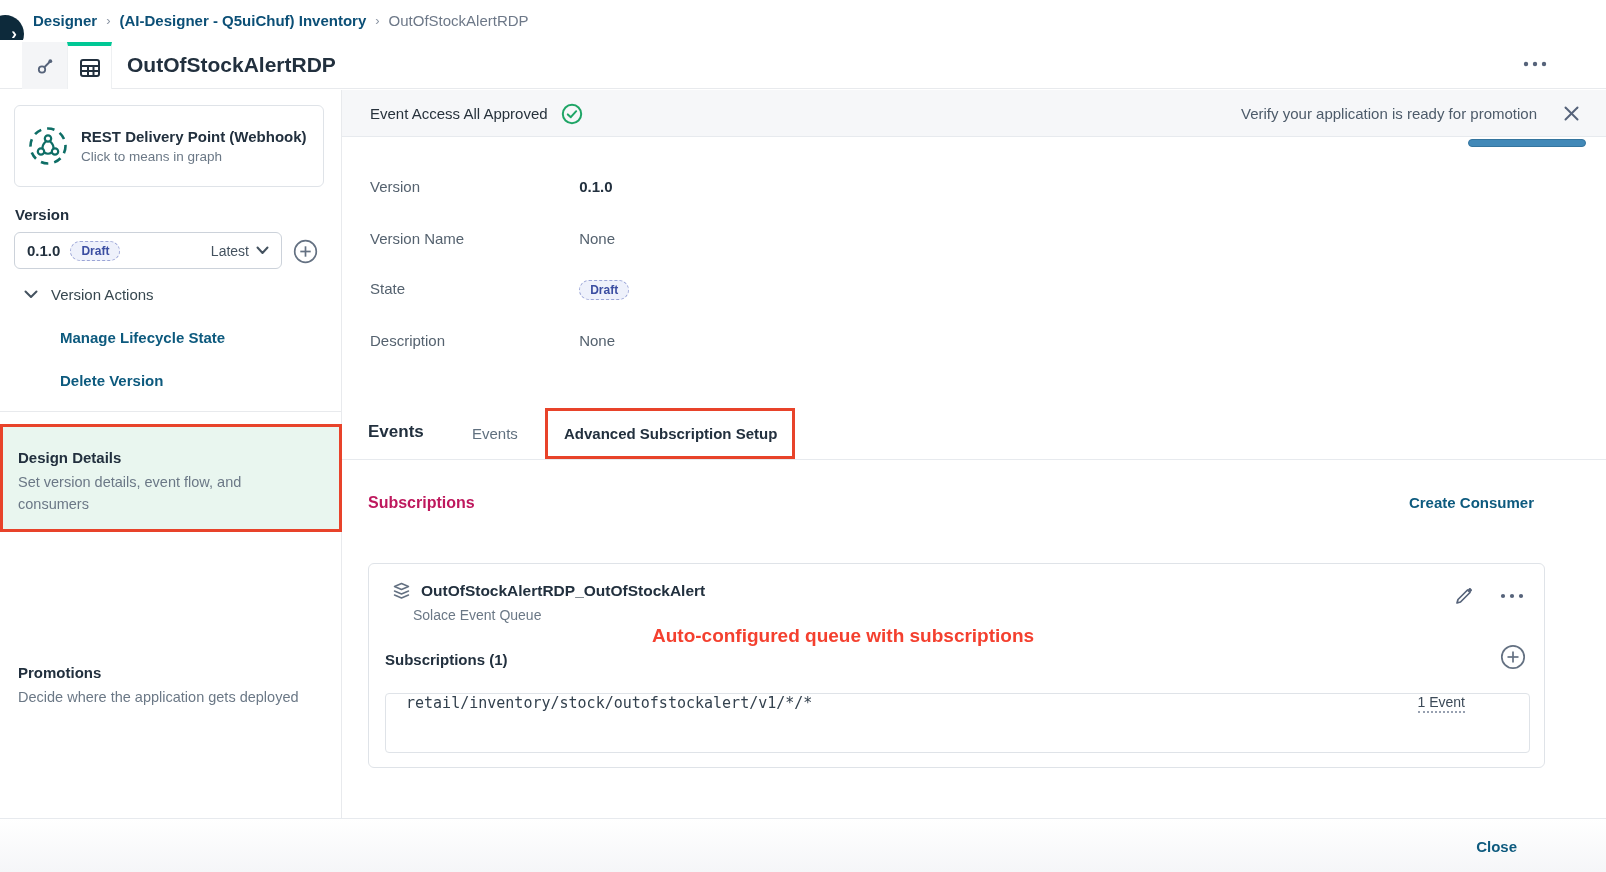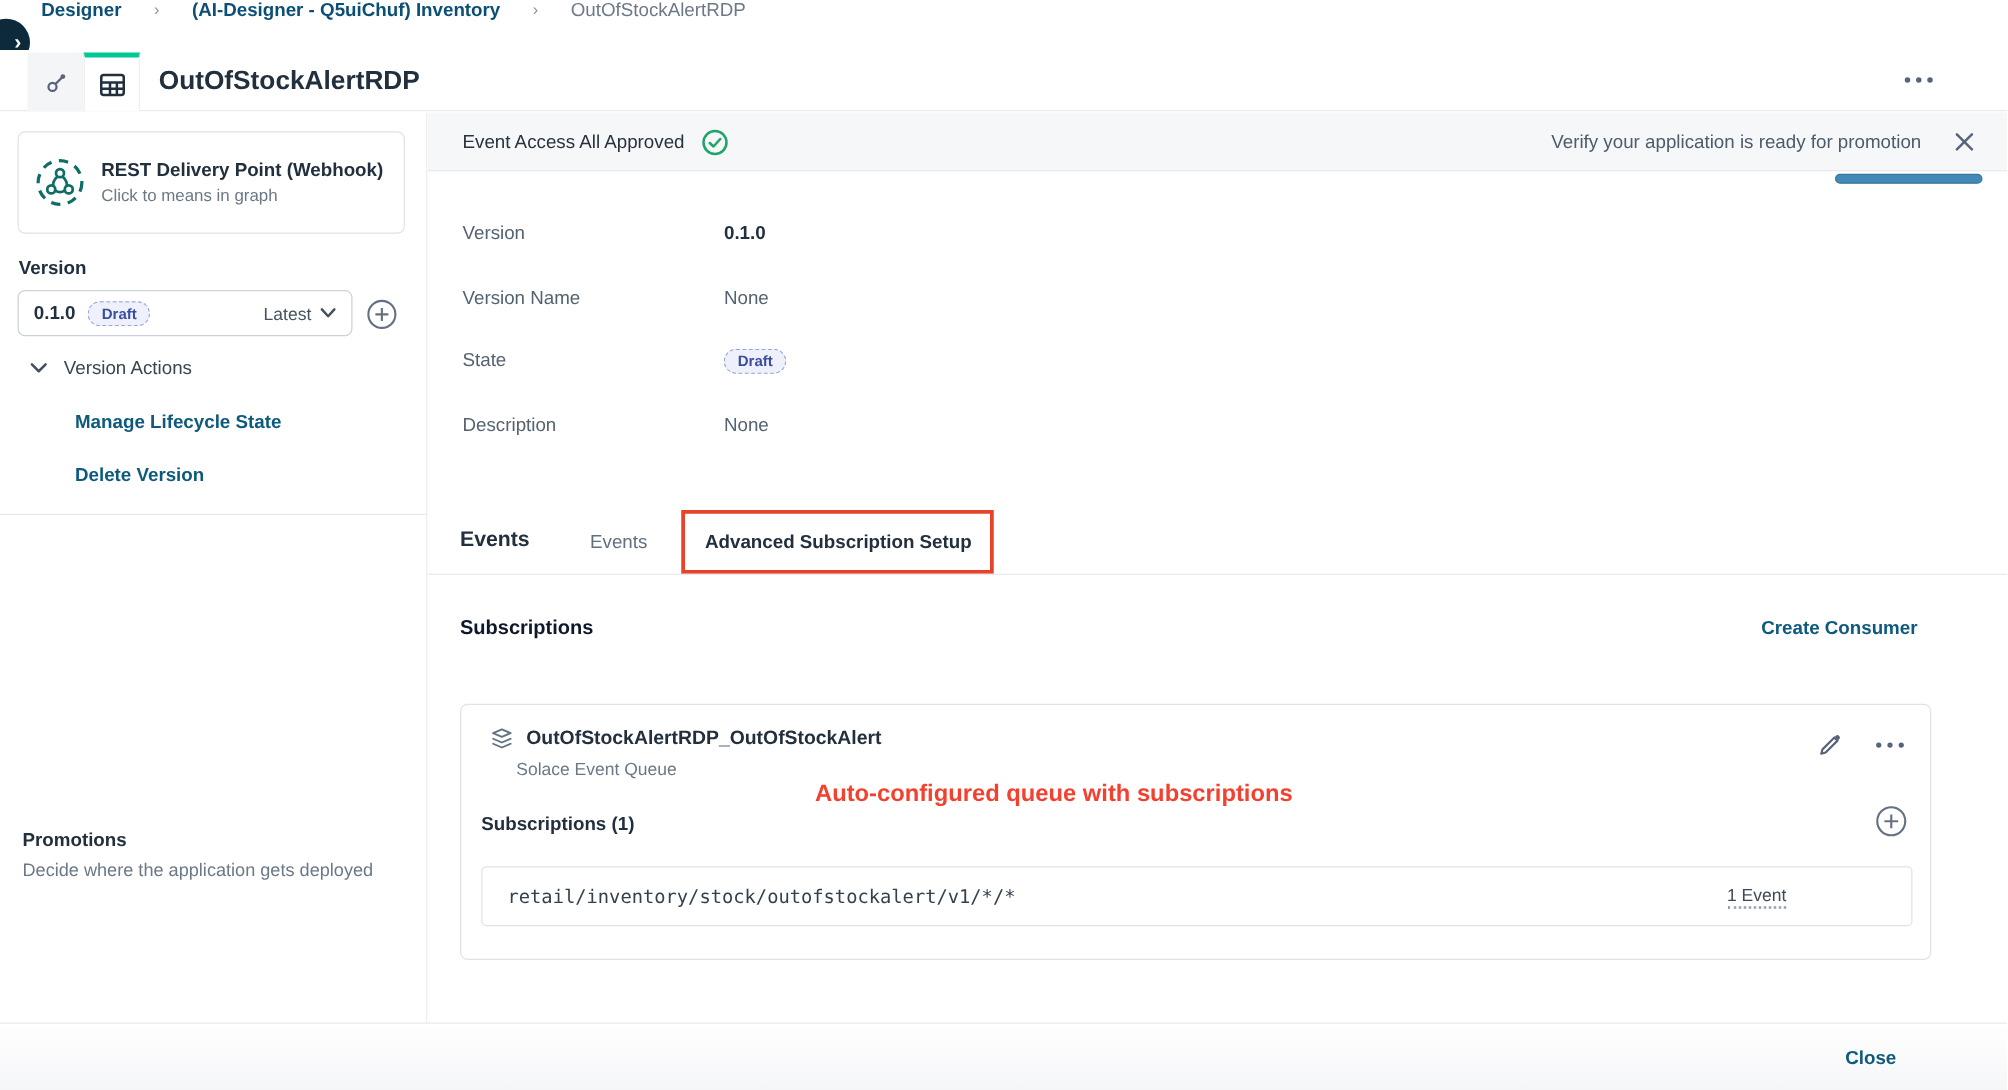--- a/index.html
+++ b/index.html
@@ -5,22 +5,22 @@
   * { margin:0; padding:0; box-sizing:border-box; }
   html,body { background:#fff; }
   body { font-family:"Liberation Sans", sans-serif; color:#22303e; }
   .app { position:relative; width:1606px; height:872px; overflow:hidden; background:#fff; }
 
   
   .breadcrumb-bar { position:absolute; left:0; top:0; width:100%; height:40px; background:#fff; }
   .nav-toggle { position:absolute; left:-14px; top:15px; width:38px; height:38px; border-radius:50%;
                 background:#0d2a3b; color:#fff; display:flex; align-items:center; justify-content:flex-end;
                 padding-right:7px; font-size:17px; font-weight:bold; cursor:pointer; }
-  .breadcrumb { position:absolute; left:33px; top:0; height:40px; display:flex; align-items:flex-start;
-                gap:26px; font-size:15px; }
+  .breadcrumb { position:absolute; left:33px; top:0; height:40px; display:flex; align-items:center;
+                gap:9px; font-size:15px; }
   .crumb-link { color:#0b4f76; font-weight:bold; cursor:pointer; }
   .crumb-sep { color:#8a94a3; font-size:13px; }
   .crumb-current { color:#6d7888; }
 
   .title-bar { position:absolute; left:0; top:40px; width:100%; height:49px; background:#fff;
                border-bottom:1px solid #e8eaed; }
   .view-tabs { position:absolute; left:22px; top:2px; display:flex; }
   .view-tab { width:45px; height:47px; display:flex; align-items:center; justify-content:center; cursor:pointer; }
   .view-tab.inactive { background:#f4f5f7; }
   .view-tab.active { background:#fff; border-top:4px solid #00c895; border-left:1px solid #eef0f2; border-right:1px solid #eef0f2; }
@@ -75,38 +75,38 @@
   .detail-value { color:#55626f; }
   .detail-value.strong { color:#22303e; font-weight:bold; }
 
   .events-heading { position:absolute; left:26px; top:332px; font-size:17px; font-weight:bold; color:#22303e; }
   .tab-events { position:absolute; left:130px; top:335px; font-size:15px; color:#60707f; cursor:pointer; }
   .tab-adv { position:absolute; left:222px; top:335px; font-size:15px; font-weight:bold; color:#22303e; cursor:pointer; }
   .annotation-box-tab { position:absolute; left:203px; top:318px; width:250px; height:51px;
                         border:3px solid #e8432a; pointer-events:none; }
   .tabs-divider { position:absolute; left:0; top:369px; width:100%; border-top:1px solid #e7eaee; }
 
-  .subs-heading { position:absolute; left:26px; top:404px; font-size:16px; font-weight:bold; color:#0f172a; }
+  .subs-heading { position:absolute; left:26px; top:404px; font-size:16px; font-weight:bold; color:#be185d; }
   .create-consumer { position:absolute; right:72px; top:404px; font-size:15px; font-weight:bold;
                      color:#0d5a7e; cursor:pointer; }
   .subs-desc { position:absolute; left:26px; top:433px; font-size:15px; color:#2f3e4c; display:flex;
                align-items:center; gap:6px; }
   .learn-link { font-weight:bold; color:#0d5a7e; cursor:pointer; margin-left:3px; display:flex; align-items:center; gap:5px; }
 
   .consumer-card { position:absolute; left:26px; top:473px; width:1177px; height:205px; background:#fff;
                    border:1px solid #dfe3e8; border-radius:6px; }
   .consumer-name-row { position:absolute; left:24px; top:18px; display:flex; align-items:flex-start; gap:11px; }
   .consumer-name { font-size:15.5px; font-weight:bold; color:#22303e; }
   .consumer-type { position:absolute; left:44px; top:43px; font-size:14px; color:#6b7886; }
   .card-actions { position:absolute; right:20px; top:22px; display:flex; align-items:center; gap:26px; }
   .annotation-text { position:absolute; left:283px; top:61px; font-size:19px; font-weight:bold; color:#f4402f; }
   .subs-count { position:absolute; left:16px; top:87px; font-size:15px; font-weight:bold; color:#22303e; }
   .add-subscription { position:absolute; right:18px; top:80px; cursor:pointer; }
-  .topic-box { position:absolute; left:16px; right:14px; top:129px; height:48px; border:1px solid #dfe3e8;
-               border-radius:4px; display:flex; align-items:center; padding:0 100px 0 20px; }
+  .topic-box { position:absolute; left:16px; right:14px; top:129px; height:60px; border:1px solid #dfe3e8;
+               border-radius:4px; display:flex; align-items:flex-start; padding:0 64px 0 20px; }
   .topic-text { font-family:"DejaVu Sans Mono", monospace; font-size:15px; color:#33414e; }
   .topic-events { margin-left:auto; font-size:14px; color:#3c4a58; border-bottom:2px dotted #97a0b0;
                   padding-bottom:1px; cursor:pointer; }
 
   
   .footer { position:absolute; left:0; top:818px; width:100%; height:54px;
             border-top:1px solid #e7eaee; background:linear-gradient(#ffffff, #f5f6f8); }
   .close-link { position:absolute; right:89px; top:0; height:54px; display:flex; align-items:center;
                 font-size:15px; font-weight:bold; color:#0d5a7e; cursor:pointer; }
 
@@ -211,20 +211,24 @@
           </svg>
       </span>
       <span>Version Actions</span>
     </div>
 
     <div class="action-link" style="top:239px">Manage Lifecycle State</div>
     <div class="action-link" style="top:282px">Delete Version</div>
 
     <div class="sidebar-divider"></div>
 
+    <div class="nav-item nav-design">
+      <div class="nav-item-title">Design Details</div>
+      <div class="nav-item-desc" style="width:290px">Set version details, event flow, and consumers</div>
+    </div>
 
 
     <div class="nav-item nav-promos">
       <div class="nav-item-title">Promotions</div>
       <div class="nav-item-desc">Decide where the application gets deployed</div>
     </div>
   </div>
 
   <div class="main">
 

